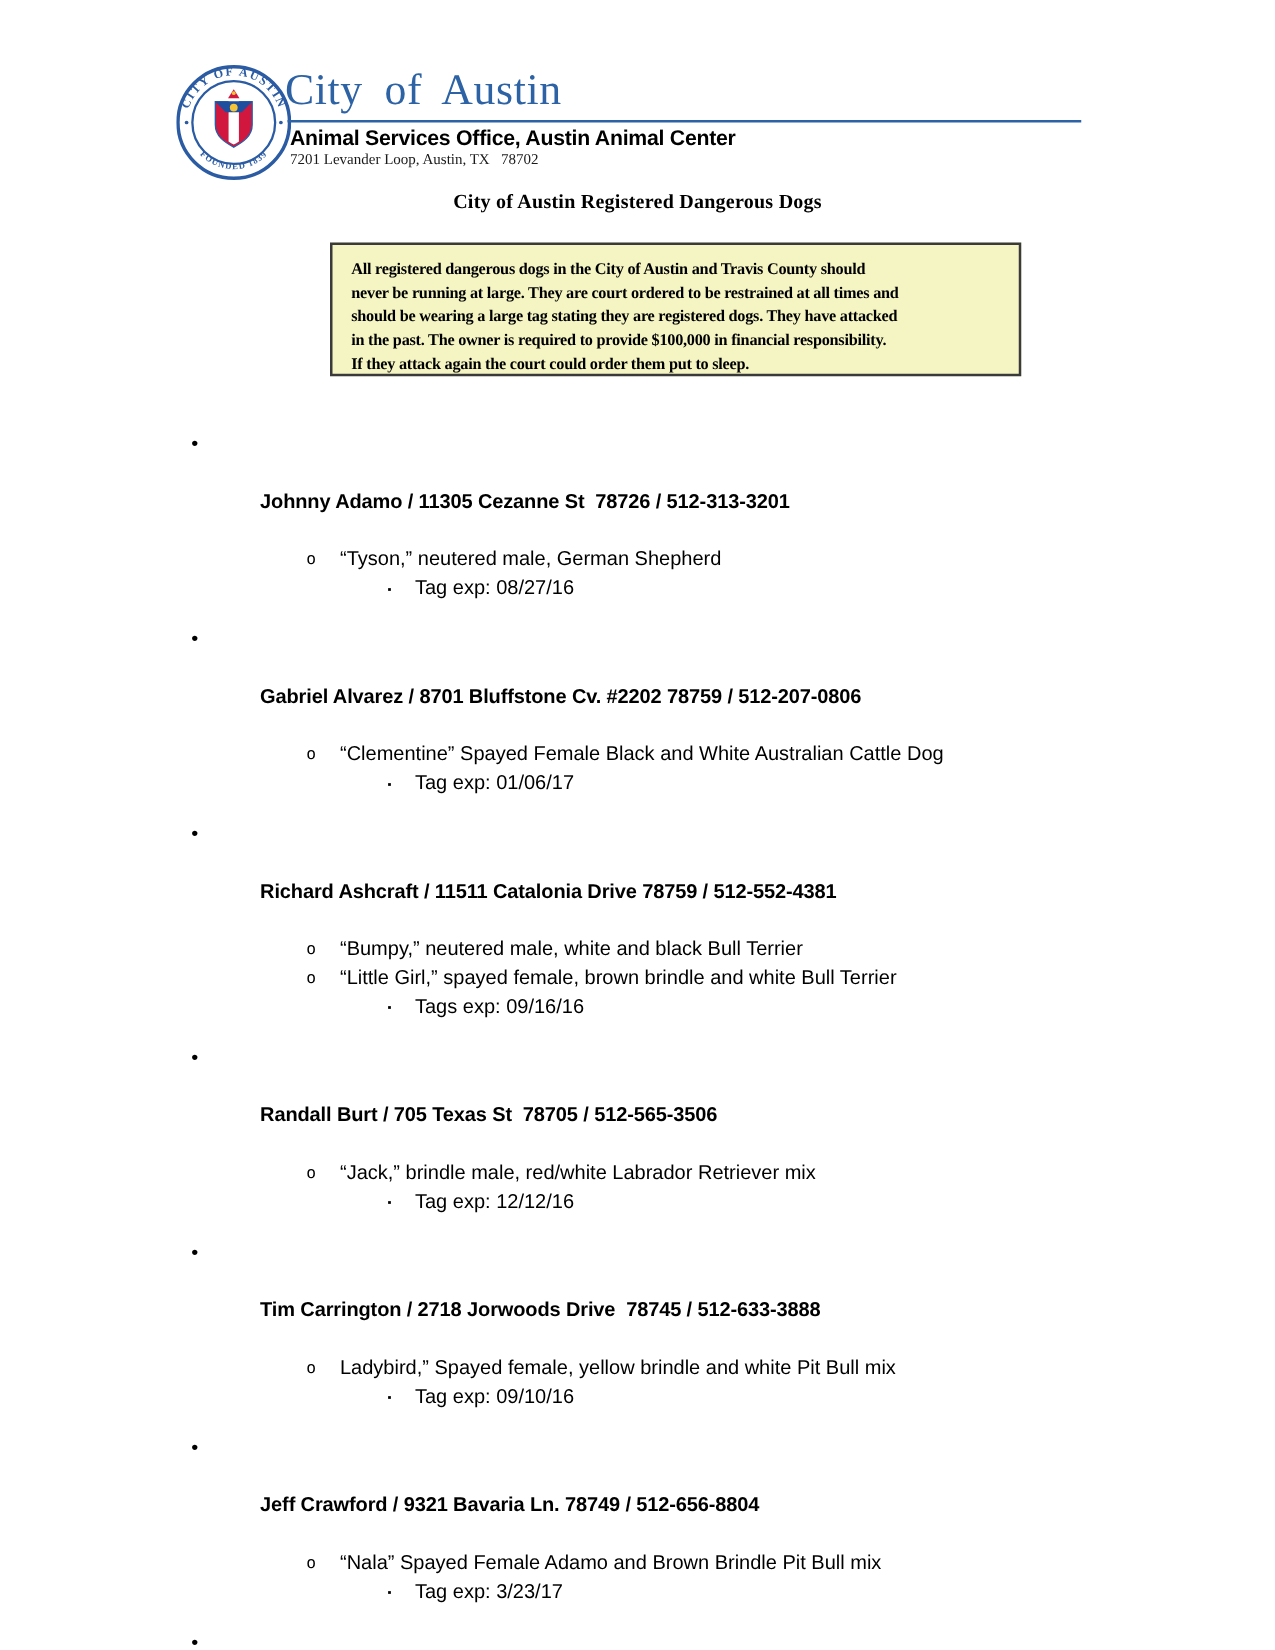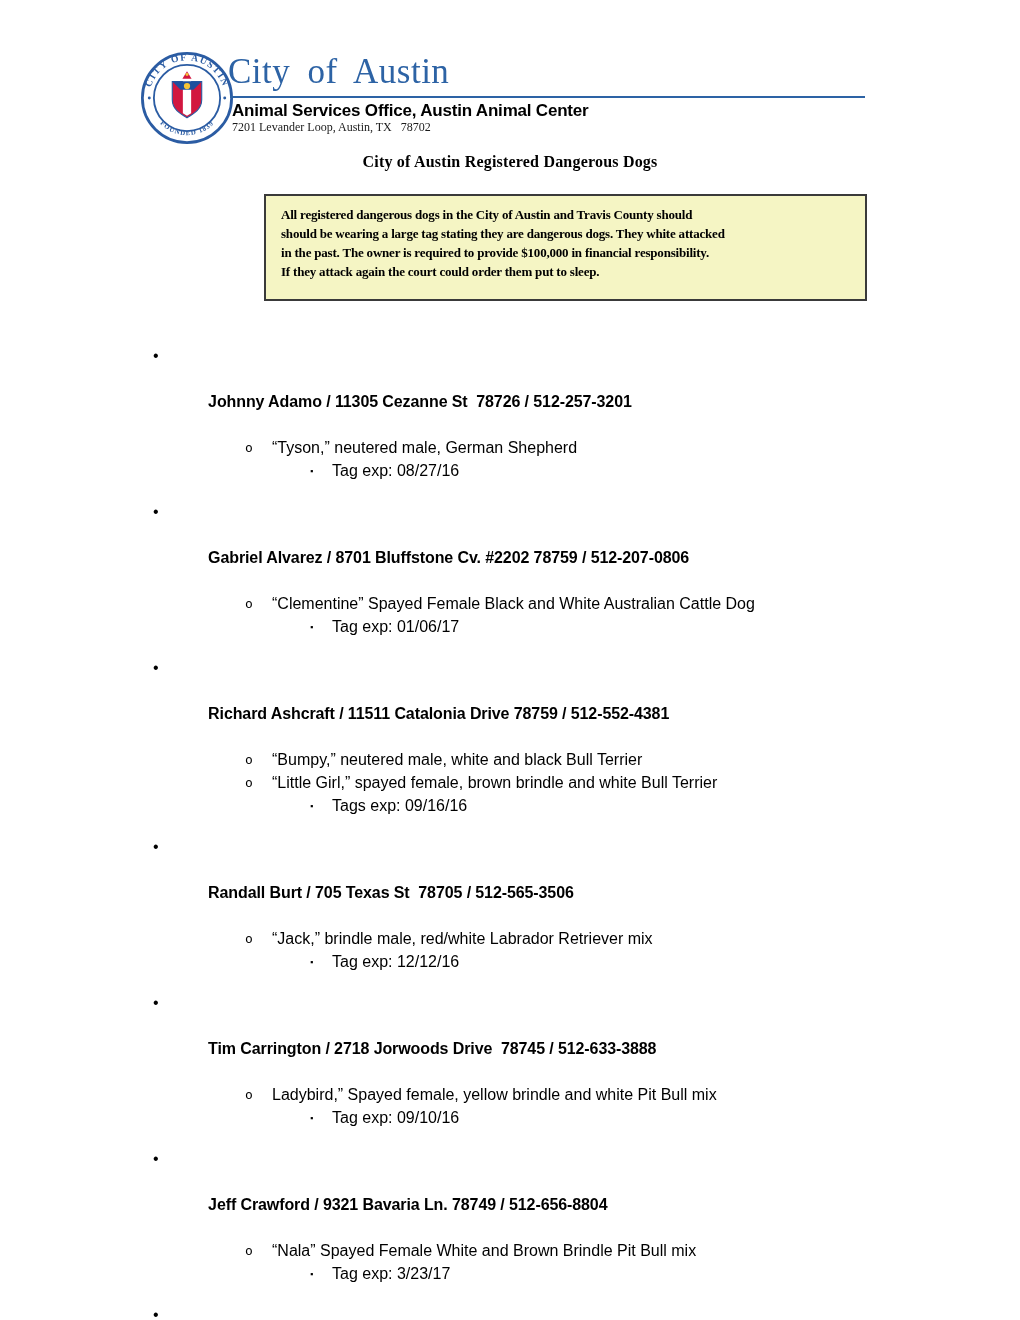--- a/index.html
+++ b/index.html
@@ -28,21 +28,21 @@
 
   
   .doc-title {
     position:absolute; left:0; top:153px; width:1020px; margin:0;
     text-align:center; font-family:"Liberation Serif", serif;
     font-size:16px; font-weight:bold; letter-spacing:0.2px;
   }
 
   
   .notice-box {
-    position:absolute; left:264px; top:194px; width:603px; height:107px;
+    position:absolute; left:264px; top:194px; width:553px; height:107px;
     box-sizing:border-box; border:2px solid #3a3a3a;
     padding:9px 10px 3px 15px;
   }
   .notice-line {
     font-family:"Liberation Serif", serif; font-weight:bold;
     font-size:13px; line-height:19px; letter-spacing:-0.2px; white-space:pre;
   }
 
   
   .entries { position:absolute; left:145px; top:344px; width:790px; }
@@ -90,30 +90,31 @@
 
   <div class="org-name">City of Austin</div>
   <div class="header-rule"></div>
   <div class="office-name">Animal Services Office, Austin Animal Center</div>
   <div class="office-addr">7201 Levander Loop, Austin, TX   78702</div>
 
   <h1 class="doc-title">City of Austin Registered Dangerous Dogs</h1>
 
   <div class="notice-box" id="notice-box" style="background: rgb(245, 245, 196); border-color: rgb(58, 58, 58);">
       <div class="notice-line">All registered dangerous dogs in the City of Austin and Travis County should</div>
-      <div class="notice-line">should be wearing a large tag stating they are dangerous dogs. They white attacked</div>
+      <div class="notice-line">never be running at large. They are court ordered to be restrained at all times and</div>
+      <div class="notice-line">should be wearing a large tag stating they are registered dogs. They have attacked</div>
       <div class="notice-line">in the past. The owner is required to provide $100,000 in financial responsibility.</div>
       <div class="notice-line">If they attack again the court could order them put to sleep.</div>
     </div>
 
   <main class="entries" id="entries">
   <div class="entry">
     <div class="line l1">
       <span class="marker">•</span>
-      <span class="owner-text">Johnny Adamo / 11305 Cezanne St  78726 / 512-257-3201</span>
+      <span class="owner-text">Johnny Adamo / 11305 Cezanne St  78726 / 512-313-3201</span>
     </div>
   <div class="line l2"><span class="marker">o</span><span>“Tyson,” neutered male, German Shepherd</span></div>
         <div class="line l3"><span class="marker">▪</span><span>Tag exp: 08/27/16</span></div>
       </div>
 
   <div class="entry">
     <div class="line l1">
       <span class="marker">•</span>
       <span class="owner-text">Gabriel Alvarez / 8701 Bluffstone Cv. #2202 78759 / 512-207-0806</span>
     </div>
@@ -147,21 +148,21 @@
     </div>
   <div class="line l2"><span class="marker">o</span><span>Ladybird,” Spayed female, yellow brindle and white Pit Bull mix</span></div>
         <div class="line l3"><span class="marker">▪</span><span>Tag exp: 09/10/16</span></div>
       </div>
 
   <div class="entry">
     <div class="line l1">
       <span class="marker">•</span>
       <span class="owner-text">Jeff Crawford / 9321 Bavaria Ln. 78749 / 512-656-8804</span>
     </div>
-  <div class="line l2"><span class="marker">o</span><span>“Nala” Spayed Female White and Brown Brindle Pit Bull mix</span></div>
+  <div class="line l2"><span class="marker">o</span><span>“Nala” Spayed Female Adamo and Brown Brindle Pit Bull mix</span></div>
         <div class="line l3"><span class="marker">▪</span><span>Tag exp: 3/23/17</span></div>
       </div>
 
   <div class="entry">
     <div class="line l1">
       <span class="marker">•</span>
       
     </div>
   </div>
 

